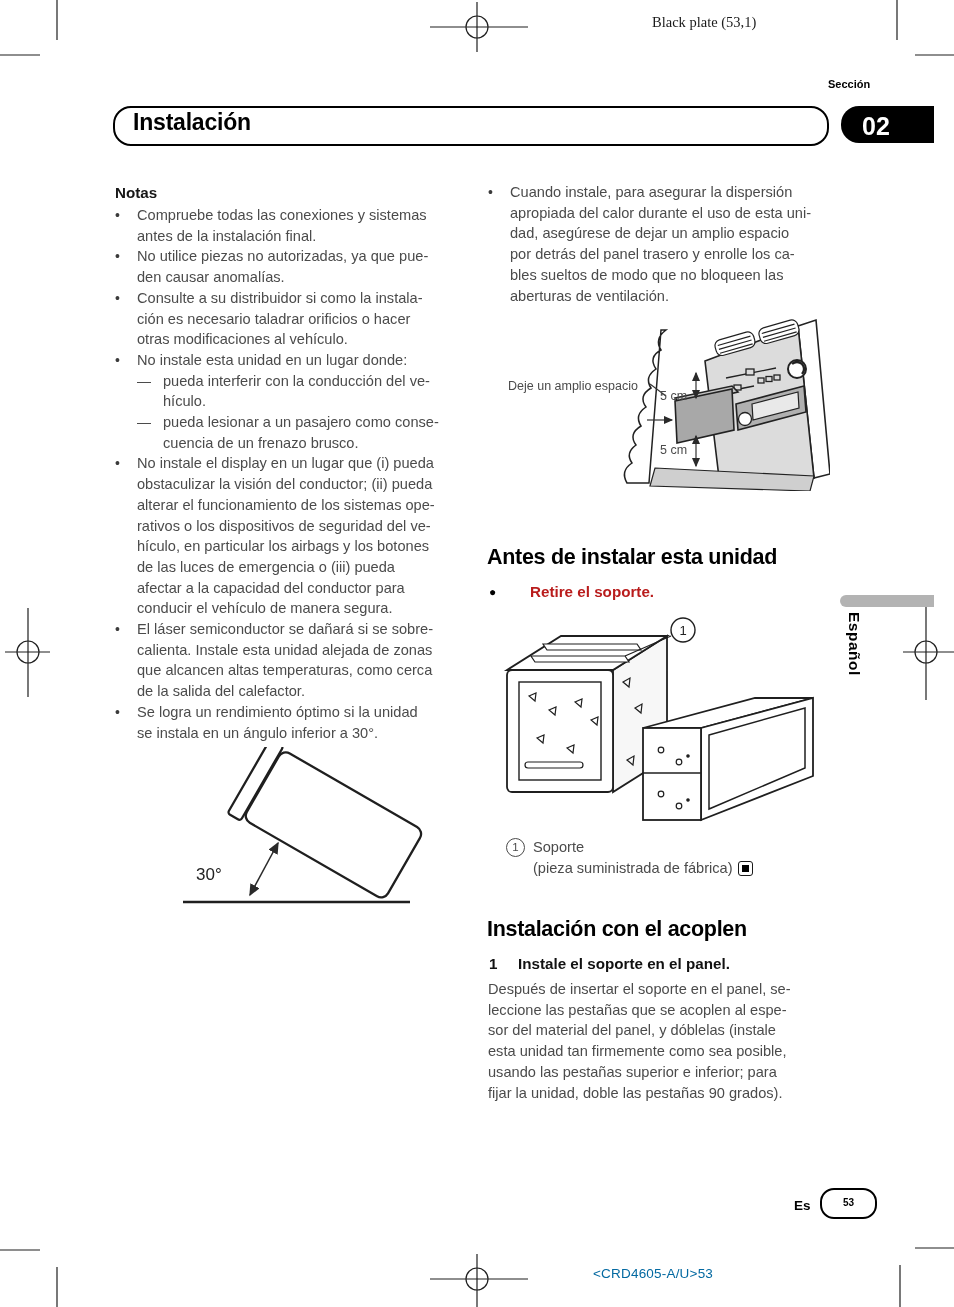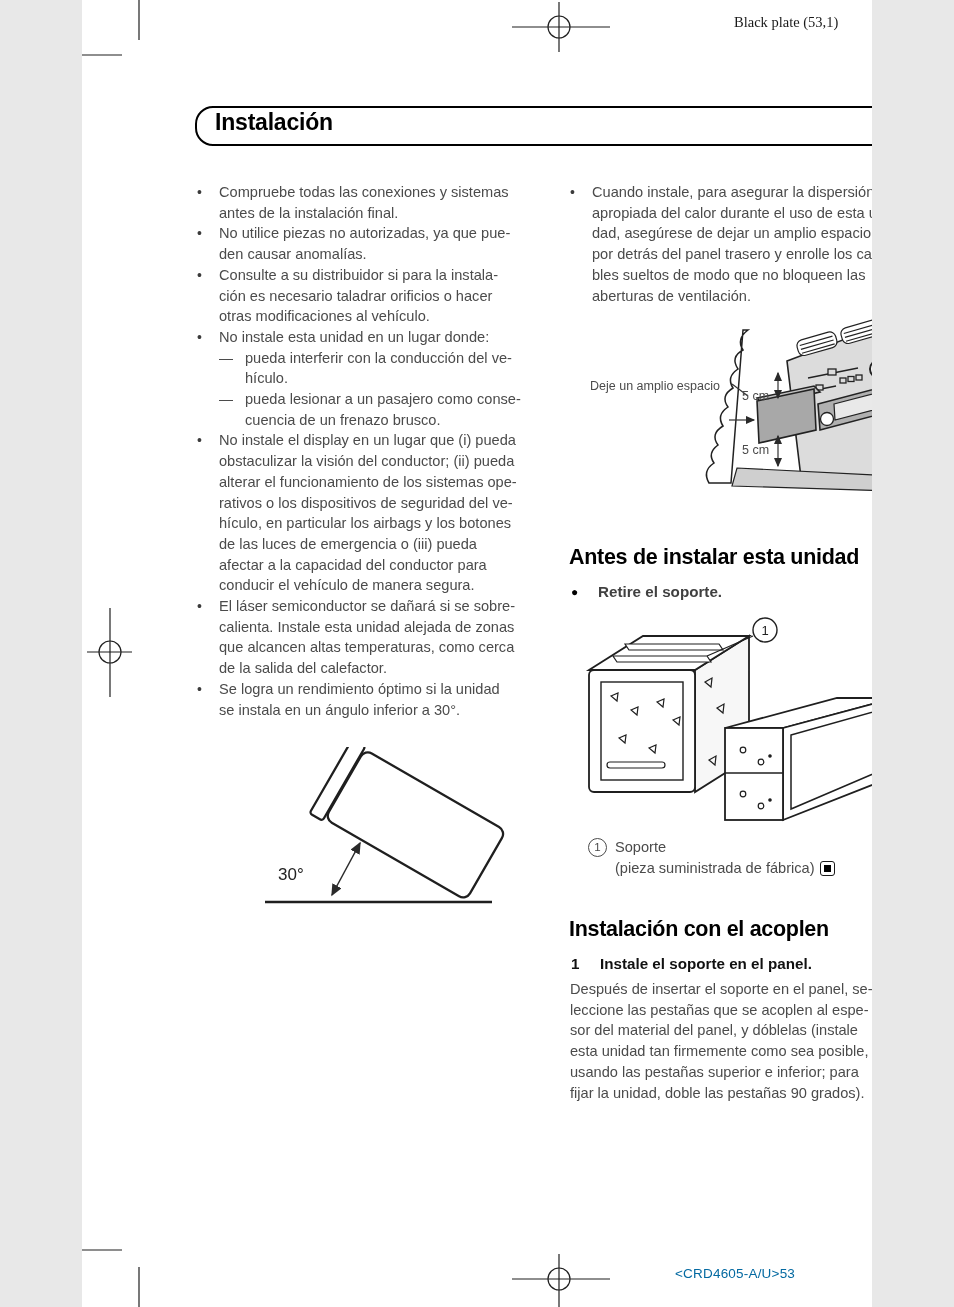--- a/index.html
+++ b/index.html
@@ -1,17 +1,17 @@
 <!DOCTYPE html>
 <html><head>
 <meta charset="utf-8">
 <style>
   html,body{margin:0;padding:0;background:#e8e8e8;}
   .page{
-    position:relative;width:790px;height:1307px;background:#ffffff;
+    position:relative;width:954px;height:1307px;background:#ffffff;
     font-family:"Liberation Sans",sans-serif;color:#4b4b4b;overflow:hidden;
     margin:0 auto;
   }
   .abs{position:absolute;}
   .pre{white-space:pre;}
   .body-txt{font-size:14.6px;line-height:20.7px;color:#4b4b4b;}
 
   
   .plate-note{left:652px;top:14px;font-family:"Liberation Serif",serif;font-size:14.5px;color:#1a1a1a;}
   .imprint{left:593px;top:1266px;font-size:13.5px;color:#0369a1;letter-spacing:.2px;}
@@ -35,21 +35,21 @@
   .sub-row{padding-left:22px;display:flex;}
   .sub-marker{flex:0 0 26px;font-size:14px;line-height:20.7px;color:#4b4b4b;}
 
   .heat-row{left:488px;top:182px;width:354px;display:flex;}
 
   .h-main{font-size:21.5px;font-weight:bold;color:#000;letter-spacing:-0.3px;font-stretch:semi-condensed;}
   .before-title{left:487px;top:545px;}
   .with-title{left:487px;top:917px;}
   .retire-row{left:489px;top:583px;display:flex;align-items:center;}
   .retire-marker{flex:0 0 27px;font-size:12px;color:#000;}
-  .retire-text{font-size:15.2px;font-weight:bold;color:#404040;}
+  .retire-text{font-size:15.2px;font-weight:bold;color:#b91c1c;margin-left:14px;}
 
   .caption{left:506px;top:837px;font-size:14.6px;line-height:21px;color:#4b4b4b;}
   .caption-row1{display:flex;align-items:center;}
   .circled-num{display:inline-block;width:17px;height:17px;border:1.4px solid #4b4b4b;border-radius:50%;
     font-size:11.5px;line-height:16px;text-align:center;color:#4b4b4b;margin-right:8px;}
   .caption-row2{padding-left:27px;display:flex;align-items:center;}
   .end-mark{display:inline-block;width:13px;height:13px;border:1.6px solid #1a1a1a;border-radius:3px;
     margin-left:5px;position:relative;}
   .end-mark::after{content:"";position:absolute;left:3px;top:3px;width:7px;height:7px;background:#000;}
 
@@ -103,34 +103,35 @@
   <div class="abs header-box"></div>
   <div class="abs header-title">Instalación</div>
   <div class="abs section-label">Sección</div>
   <div class="abs section-badge"></div>
   <div class="abs section-number">02</div>
 
   <div class="abs side-tab"></div>
   <div class="abs side-lang">Español</div>
 
   <div class="abs left-col body-txt">
+    <div class="col-title">Notas</div>
 
     <div class="note-row">
       <span class="note-marker">•</span>
       <span class="pre">Compruebe todas las conexiones y sistemas
 antes de la instalación final.</span>
     </div>
     <div class="note-row">
       <span class="note-marker">•</span>
       <span class="pre">No utilice piezas no autorizadas, ya que pue-
 den causar anomalías.</span>
     </div>
     <div class="note-row">
       <span class="note-marker">•</span>
-      <span class="pre">Consulte a su distribuidor si para la instala-
+      <span class="pre">Consulte a su distribuidor si como la instala-
 ción es necesario taladrar orificios o hacer
 otras modificaciones al vehículo.</span>
     </div>
     <div class="note-row">
       <span class="note-marker">•</span>
       <span class="pre">No instale esta unidad en un lugar donde:</span>
     </div>
     <div class="sub-row">
       <span class="sub-marker">—</span>
       <span class="pre">pueda interferir con la conducción del ve-

